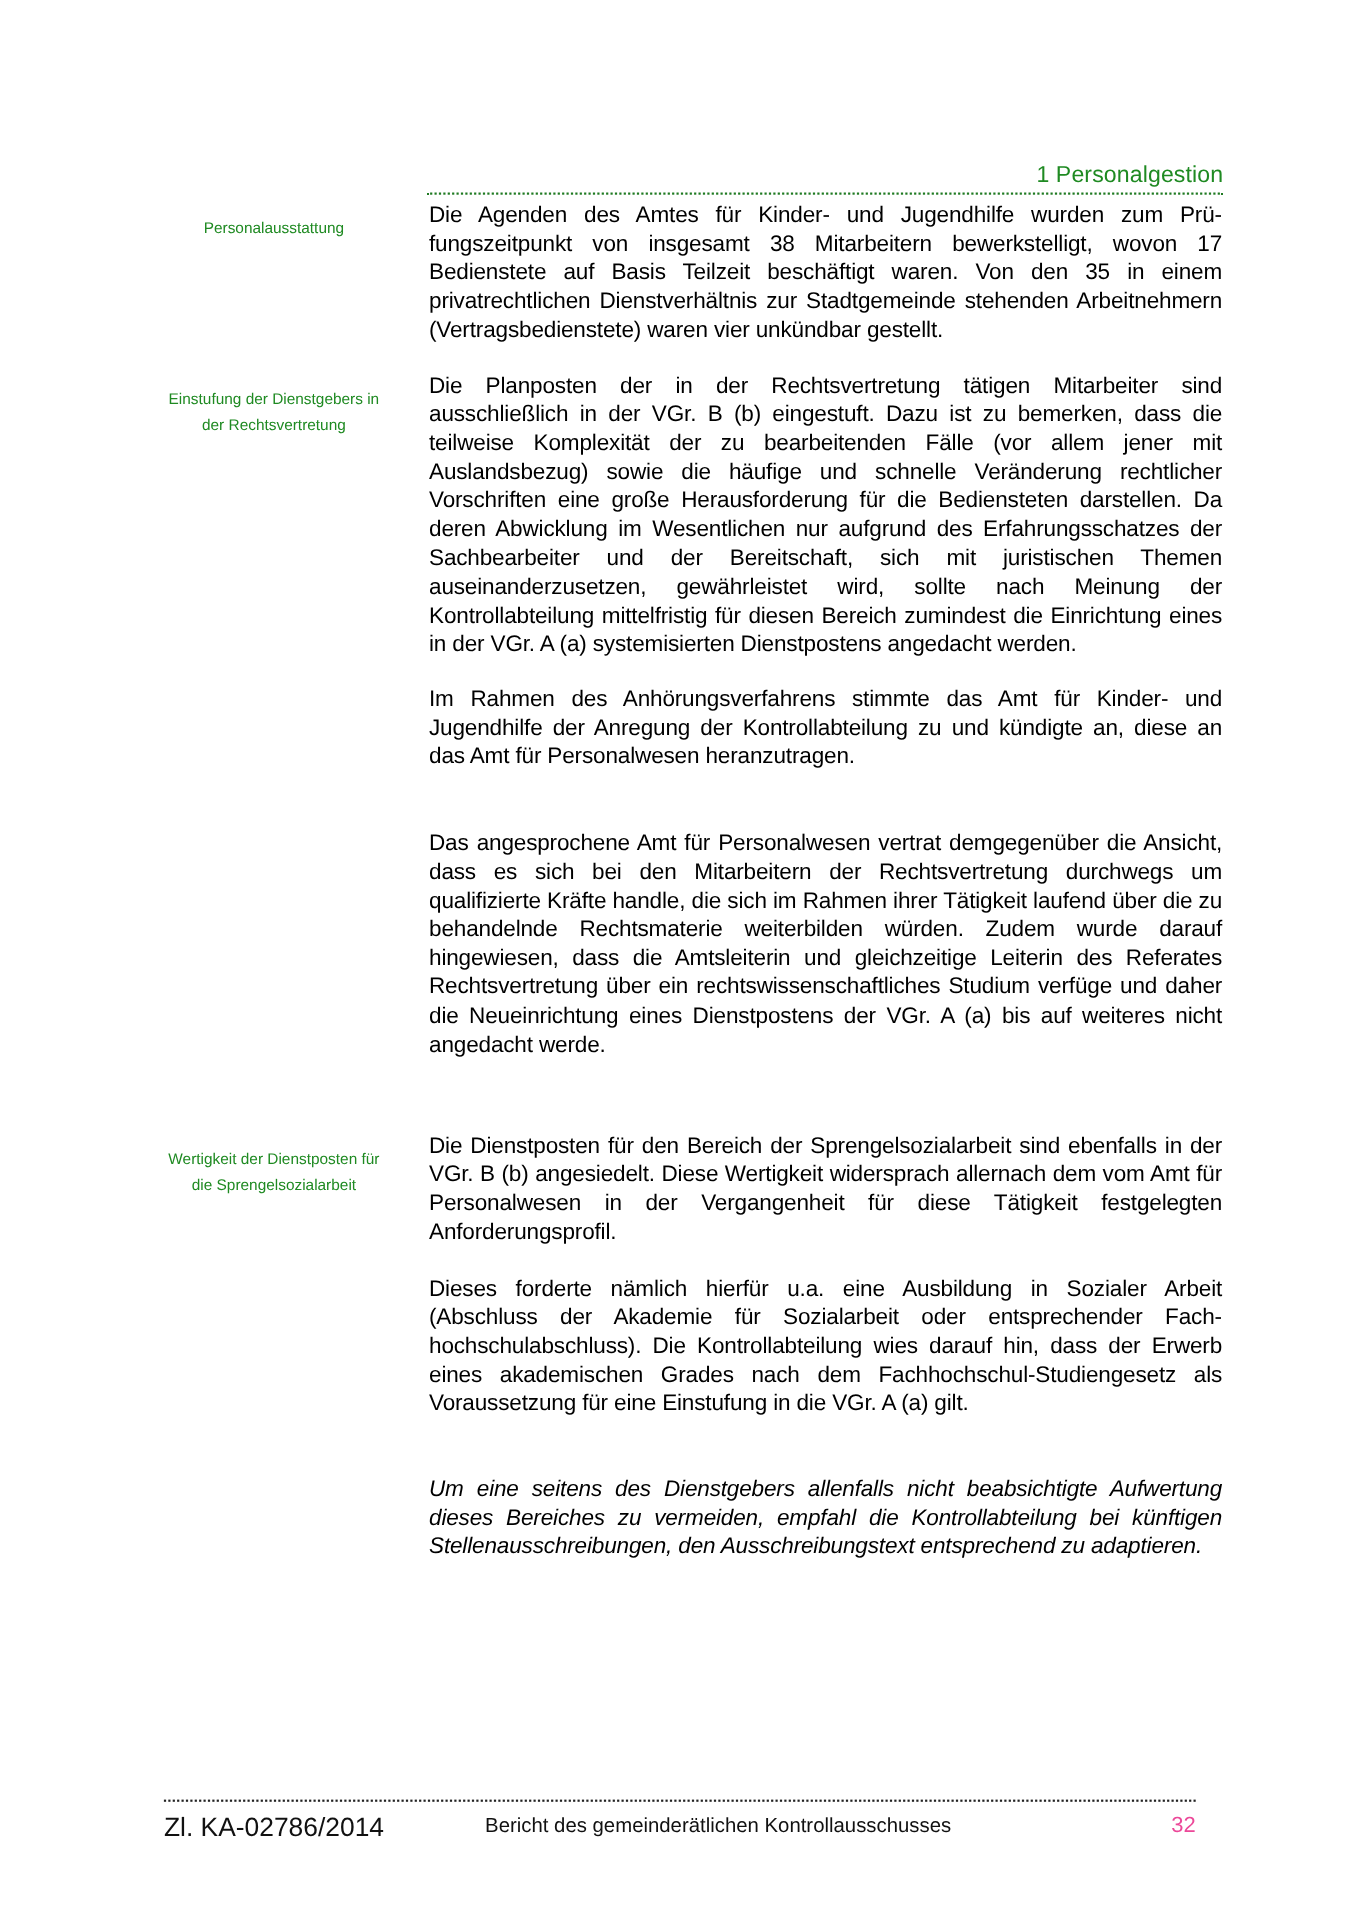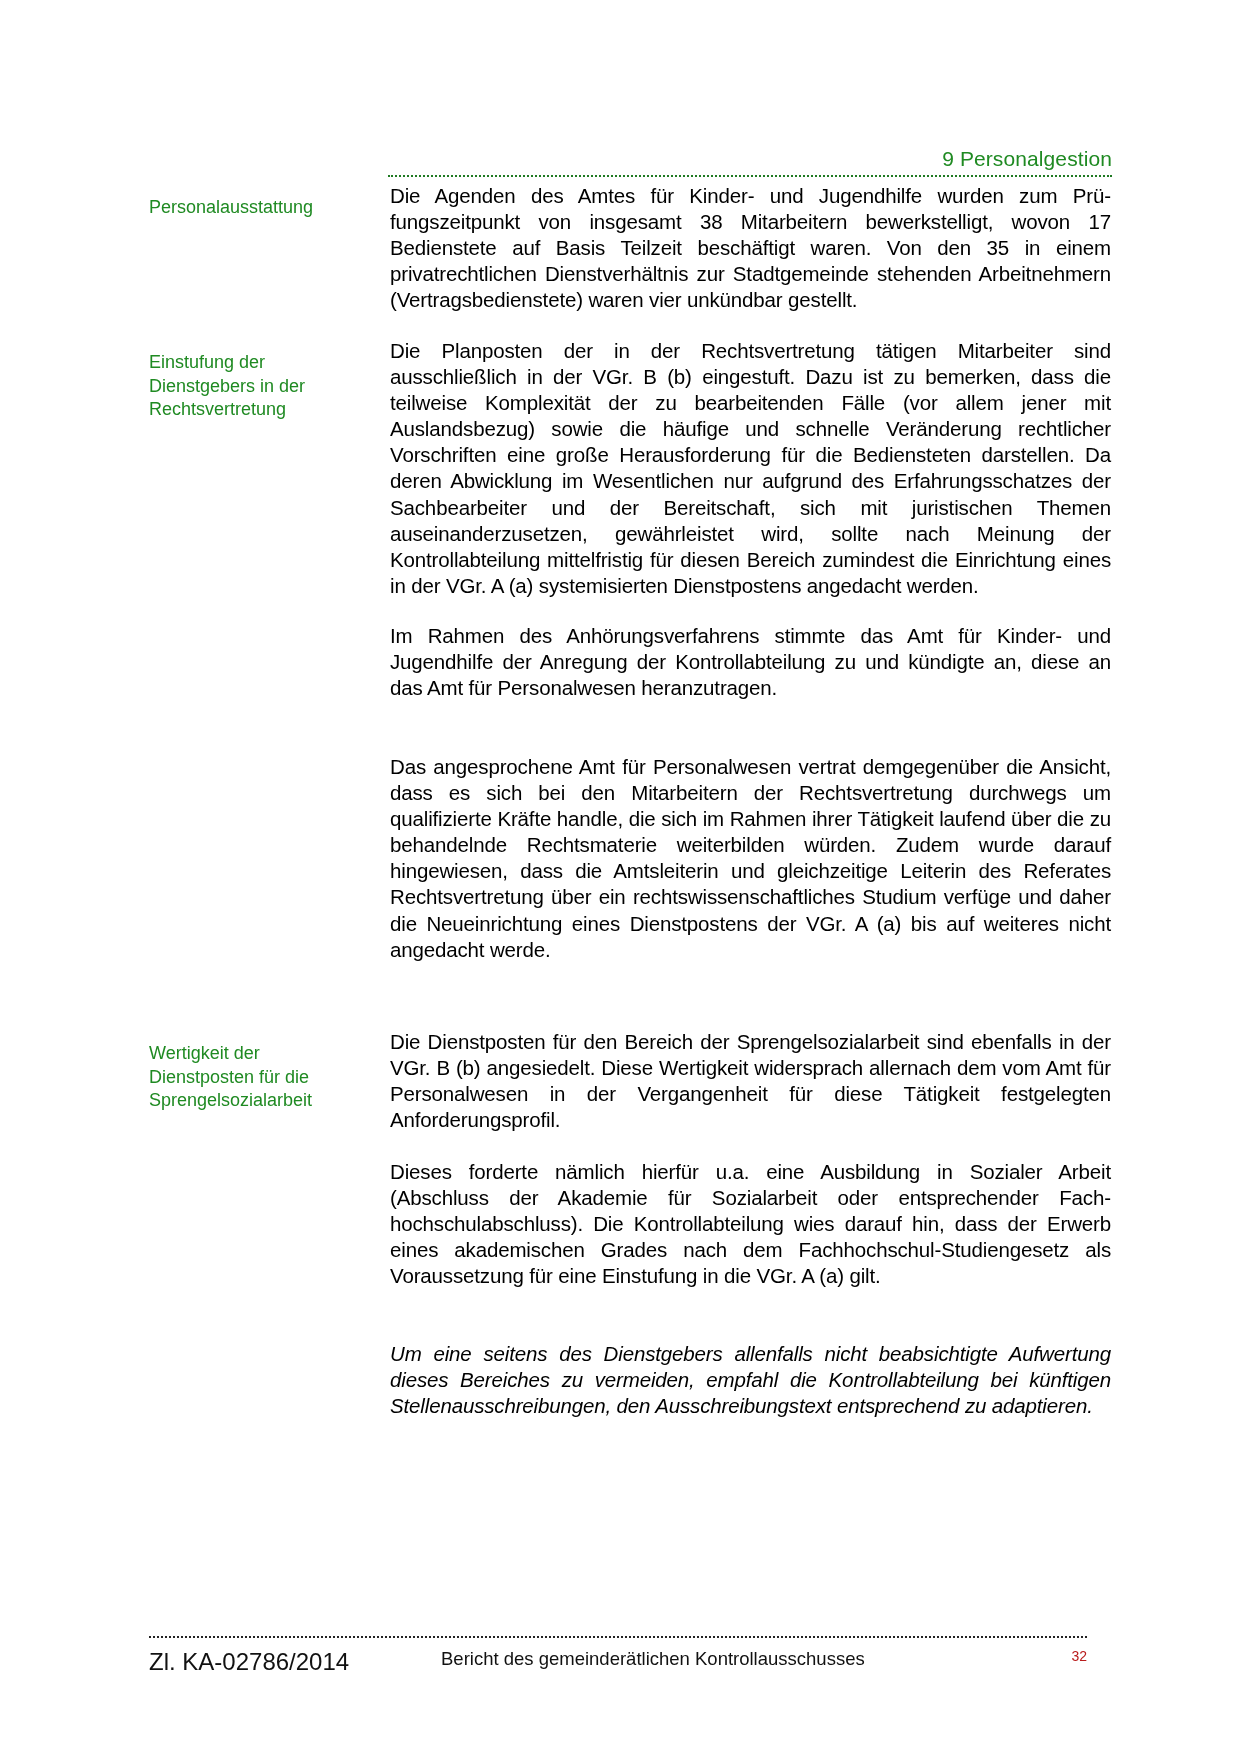--- a/index.html
+++ b/index.html
@@ -40,23 +40,24 @@
     }
     .content {
       position: absolute;
       left: 0;
       top: 0;
     }
     .side-label {
       position: absolute;
       left: 149px;
       width: 200px;
-      font-size: 18px;
+      font-size: 14px;
       line-height: 23.5px;
       color: #1f8a22;
+      text-align: center;
     }
     .body-para {
       position: absolute;
       left: 390px;
       width: 721px;
       font-size: 20.5px;
       line-height: 26.1px;
       text-align: justify;
       hyphens: manual;
       letter-spacing: -0.15px;
@@ -86,29 +87,29 @@
       position: absolute;
       left: 292px;
       top: 12px;
       font-size: 18.5px;
       color: #111111;
     }
     .page-footer .footer-page {
       position: absolute;
       right: 0;
       top: 12px;
-      font-size: 14px;
-      color: #b91c1c;
+      font-size: 20px;
+      color: #ec4899;
     }
   </style>
 </head>
 <body>
 
 <div class="page-header">
-  <span class="chapter-title">9  Personalgestion</span>
+  <span class="chapter-title">1  Personalgestion</span>
   <div class="header-rule"></div>
 </div>
 
 <div class="content">
 
   <div class="side-label" style="top:196px;">Personalausstattung</div>
   <p class="body-para" style="top:183px; margin:0;">Die Agenden des Amtes für Kinder- und Jugendhilfe wurden zum Prü­fungszeitpunkt von insgesamt 38 Mitarbeitern bewerkstelligt, wovon 17 Bedienstete auf Basis Teilzeit beschäftigt waren. Von den 35 in einem privatrechtlichen Dienstverhältnis zur Stadtgemeinde stehenden Arbeitnehmern (Vertragsbedienstete) waren vier unkündbar gestellt.</p>
 
   <div class="side-label" style="top:351px;">Einstufung der Dienstgebers in der Rechtsvertretung</div>
   <p class="body-para" style="top:338px; margin:0;">Die Planposten der in der Rechtsvertretung tätigen Mitarbeiter sind ausschließlich in der VGr. B (b) eingestuft. Dazu ist zu bemerken, dass die teilweise Komplexität der zu bearbeitenden Fälle (vor allem jener mit Auslandsbezug) sowie die häufige und schnelle Veränderung rechtlicher Vorschriften eine große Herausforderung für die Bedienste­ten darstellen. Da deren Abwicklung im Wesentlichen nur aufgrund des Erfahrungsschatzes der Sachbearbeiter und der Bereitschaft, sich mit juristischen Themen auseinanderzusetzen, gewährleistet wird, sollte nach Meinung der Kontrollabteilung mittelfristig für diesen Bereich zu­mindest die Einrichtung eines in der VGr. A (a) systemisierten Dienst­postens angedacht werden.</p>

